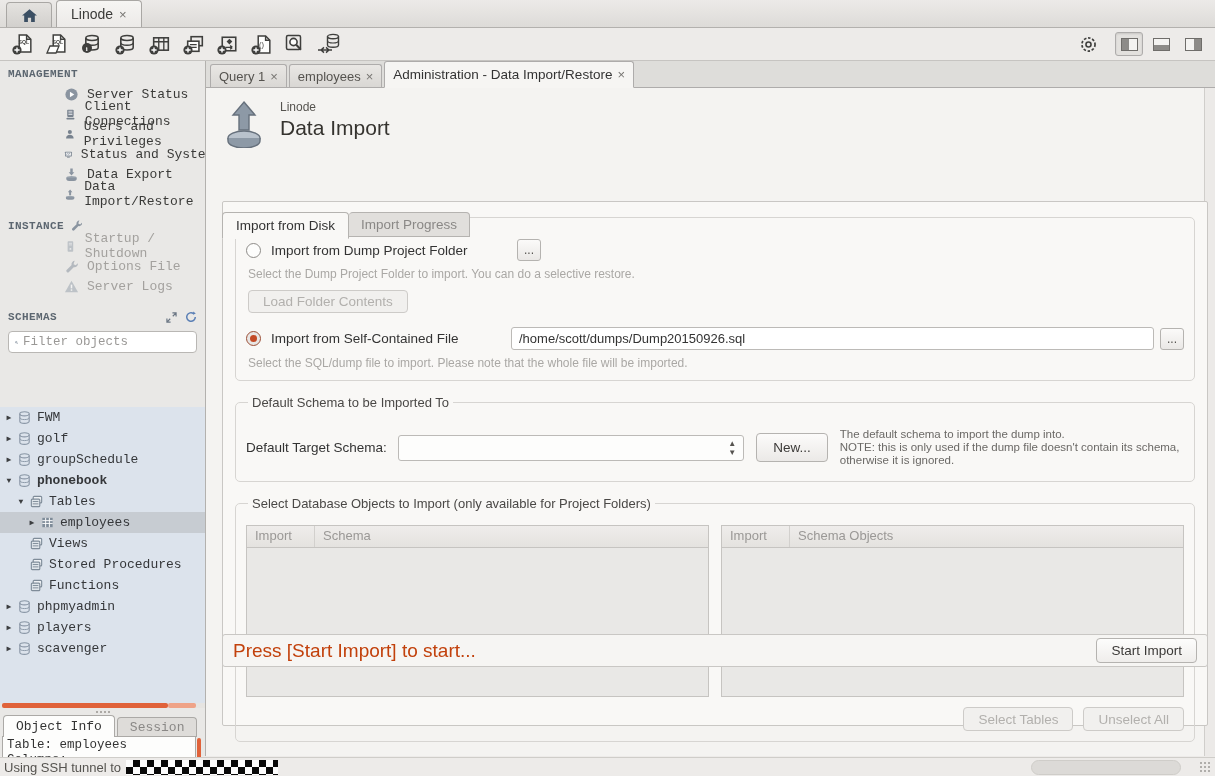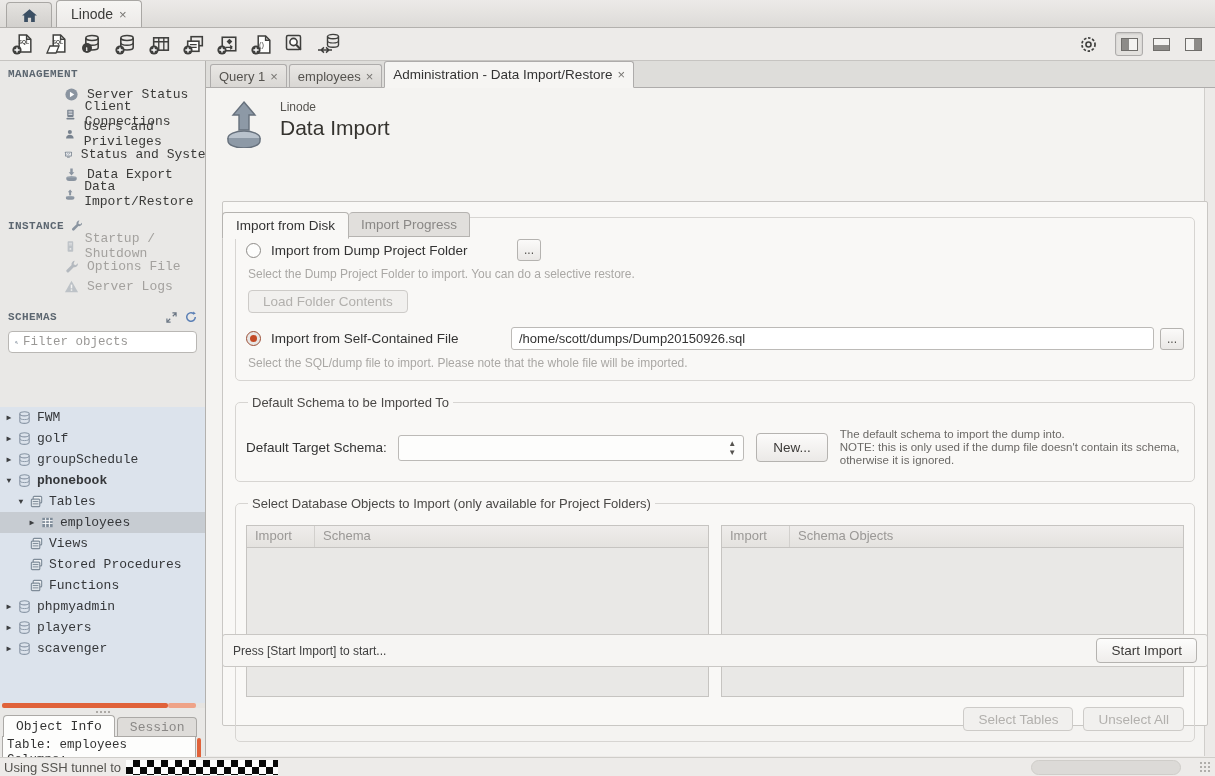--- a/index.html
+++ b/index.html
@@ -105,21 +105,21 @@
   .note { font-size:11.5px; color:#6b6966; line-height:13px; margin-left:12px; white-space:pre-line; flex:1; }
 
   .tablewrap { display:flex; gap:12px; margin-top:8px; }
   .seltable { flex:1; height:172px; border:1px solid #c6c4c1; background:#e9e8e6; }
   .seltable .thead { display:flex; height:22px; background:linear-gradient(#efedeb,#e4e2df); border-bottom:1px solid #c6c4c1; }
   .seltable .th { font-size:13px; color:#9a9896; padding:2px 8px 0 8px; }
   .seltable .th.first { width:68px; border-right:1px solid #d2d0cd; }
   .btnrow { display:flex; justify-content:flex-end; gap:10px; margin-top:10px; }
 
   .footerbox { position:absolute; left:16px; top:546px; width:986px; height:33px; background:#f6f5f3; border:1px solid #c9c7c4; border-radius:3px; display:flex; align-items:center; padding:0 10px; }
-  .footerbox .msg { font-size:12px; color:#404040; flex:1; }
+  .footerbox .msg { font-size:19px; color:#c2410c; flex:1; }
   .startbtn { height:25px; background:linear-gradient(#fdfdfc,#efedeb); }
 
   
   .statusbar { position:absolute; left:0; top:757px; width:1215px; height:19px; background:#edebe9; border-top:1px solid #cfcdc9; display:flex; align-items:center; padding:0 4px; }
   .statusbar .sbtext { font-size:13px; color:#55534f; }
   .checker { width:152px; height:15px; margin-left:5px;
     background-image:repeating-conic-gradient(#0a0a0a 0 90deg,#fdfdfd 0 180deg); background-size:14px 14px; }
   .sbpill { margin-left:auto; margin-right:18px; width:150px; height:15px; border-radius:8px; background:#dcdad7; border:1px solid #cfcdc9; }
   .grip { width:12px; height:12px; background-image:radial-gradient(#b0aeab 1px,transparent 1.2px); background-size:4px 4px; }
 

